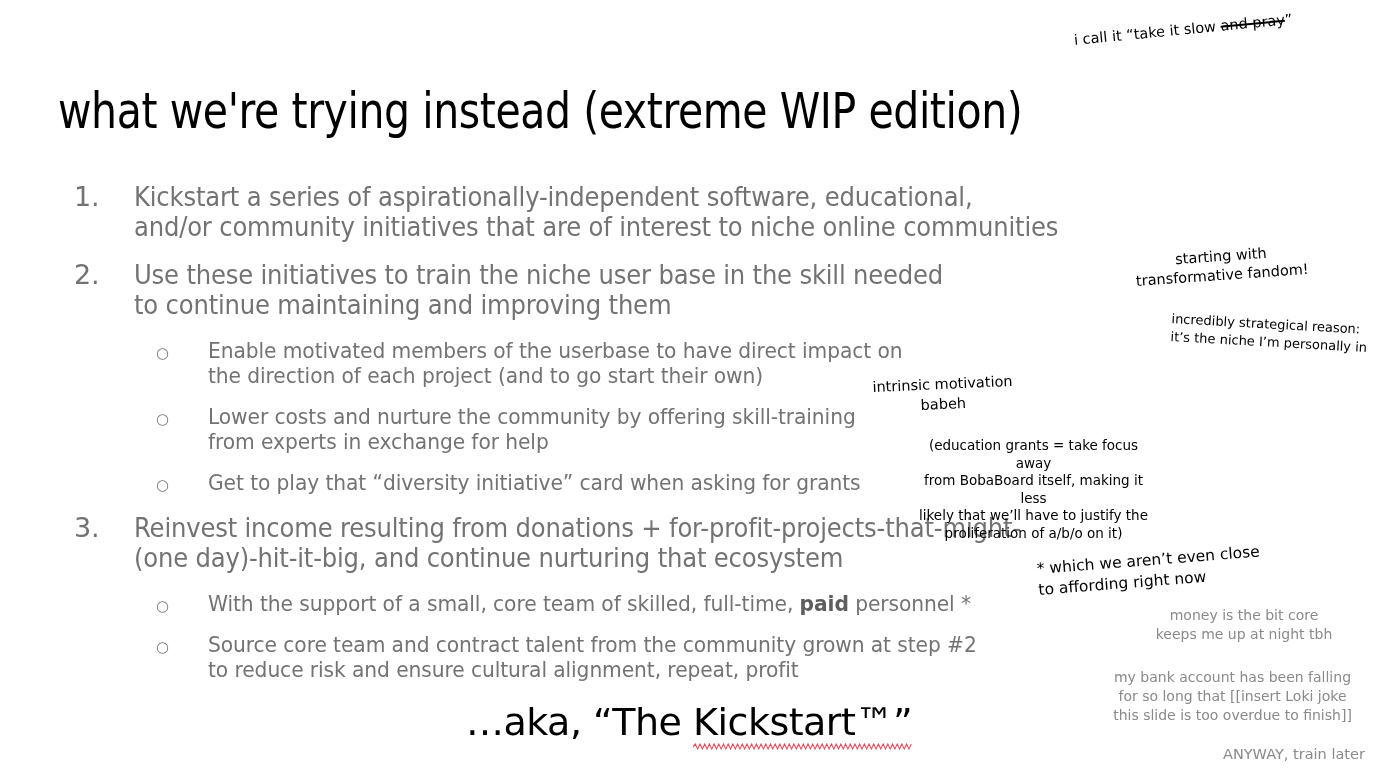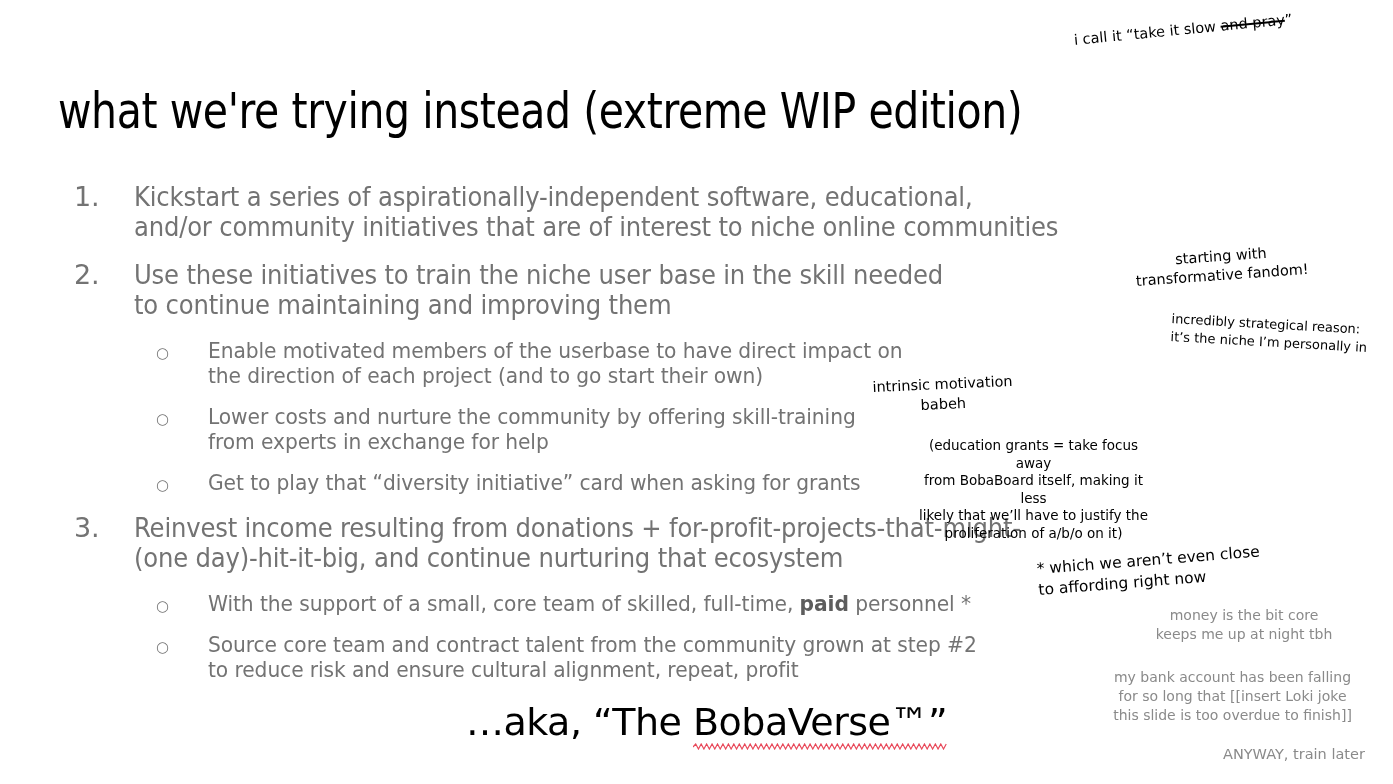--- a/index.html
+++ b/index.html
@@ -258,21 +258,21 @@
     </div>
 
     <div class="item item-l2">
       <span class="marker">○</span>
       <span class="txt">Source core team and contract talent from the community grown at step #2
 to reduce risk and ensure cultural alignment, repeat, profit</span>
     </div>
 
   </div>
 
-  <div class="aka"><span>…aka, “The </span><span class="squiggle-wrap"><span>BobaVerse™”</span><svg class="squiggle" viewBox="0 0 280 7" preserveAspectRatio="none">
+  <div class="aka"><span>…aka, “The </span><span class="squiggle-wrap"><span>Kickstart™”</span><svg class="squiggle" viewBox="0 0 280 7" preserveAspectRatio="none">
           <path d="M0 4 L3 1 L6 6 L9 1 L12 6 L15 1 L18 6 L21 1 L24 6 L27 1 L30 6 L33 1 L36 6 L39 1 L42 6 L45 1 L48 6 L51 1 L54 6 L57 1 L60 6 L63 1 L66 6 L69 1 L72 6 L75 1 L78 6 L81 1 L84 6 L87 1 L90 6 L93 1 L96 6 L99 1 L102 6 L105 1 L108 6 L111 1 L114 6 L117 1 L120 6 L123 1 L126 6 L129 1 L132 6 L135 1 L138 6 L141 1 L144 6 L147 1 L150 6 L153 1 L156 6 L159 1 L162 6 L165 1 L168 6 L171 1 L174 6 L177 1 L180 6 L183 1 L186 6 L189 1 L192 6 L195 1 L198 6 L201 1 L204 6 L207 1 L210 6 L213 1 L216 6 L219 1 L222 6 L225 1 L228 6 L231 1 L234 6 L237 1 L240 6 L243 1 L246 6 L249 1 L252 6 L255 1 L258 6 L261 1 L264 6 L267 1 L270 6 L273 1 L276 6 L279 1" fill="none" stroke="#e8495a" stroke-width="1.3"></path>
         </svg></span></div>
 
   <div class="anno a-callit"><span>i call it “take it slow </span><s>and pray</s><span>”</span></div>
 
   <div class="anno a-starting">starting with
 transformative fandom!</div>
 
   <div class="anno a-strategical">incredibly strategical reason:
 it’s the niche I’m personally in</div>

